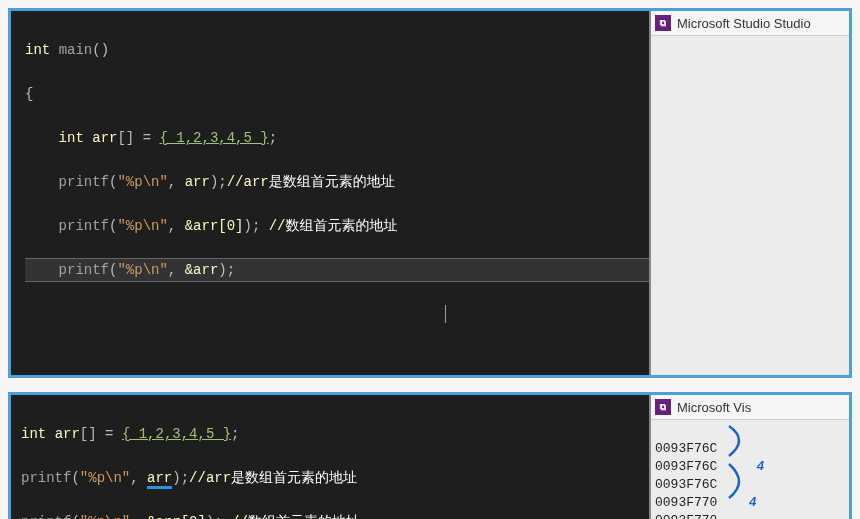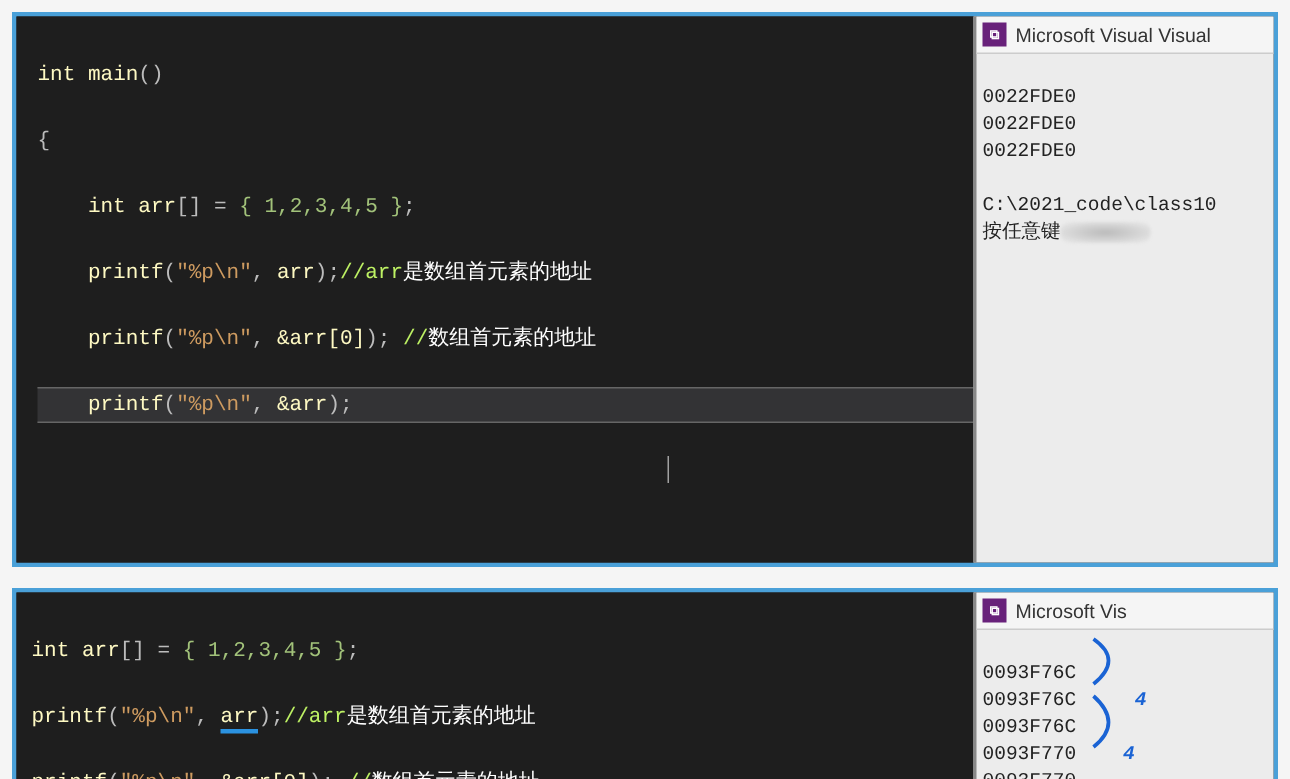--- a/index.html
+++ b/index.html
@@ -30,26 +30,26 @@
     overflow: hidden;
   }
   .line { display: block; height: 22px; }
   .hl-line {
     background: #333335;
     border-top: 1px solid #666;
     border-bottom: 1px solid #666;
     margin: -1px 0;
   }
   .kw   { color: #fef9c3; }
-  .fn   { color: #fef9c3; }
+  .fn   { color: #a3a3a3; }
   .id   { color: #fef9c3; }
-  .num  { color: #a2c27a; }
+  .num  { color: #a2c27a; text-decoration: underline; }
   .str  { color: #ce9b60; }
   .op   { color: #bcbcbc; }
-  .cmt  { color: #bef264; }
+  .cmt  { color: #fef9c3; }
   .cmt2 { color: #ffffff; }
   .caret {
     display: inline-block;
     width: 1px;
     height: 18px;
     background: #a0a0a0;
     vertical-align: middle;
     margin-left: 420px;
   }
   .console {
@@ -121,29 +121,21 @@
 <span class="line"><span class="op">{</span></span>
 <span class="line">    <span class="kw">int</span> <span class="id">arr</span><span class="op">[]</span><span class="op"> = </span><span class="num">{ 1,2,3,4,5 }</span><span class="op">;</span></span>
 <span class="line">    <span class="fn">printf</span><span class="op">(</span><span class="str">"%p\n"</span><span class="op">, </span><span class="id">arr</span><span class="op">);</span><span class="cmt">//arr</span><span class="cmt2">是数组首元素的地址</span></span>
 <span class="line">    <span class="fn">printf</span><span class="op">(</span><span class="str">"%p\n"</span><span class="op">, </span><span class="id">&amp;arr[0]</span><span class="op">);</span><span class="cmt"> //</span><span class="cmt2">数组首元素的地址</span></span>
 <span class="line hl-line">    <span class="fn">printf</span><span class="op">(</span><span class="str">"%p\n"</span><span class="op">, </span><span class="id">&amp;arr</span><span class="op">);</span></span>
 <span class="line"><span class="caret"></span></span>
   </div>
   <div class="console">
     <div class="titlebar">
       <span class="vsicon">⧉</span>
-      <span>Microsoft Visual Visual</span>
-    </div>
-    <div class="out">
-<span>0022FDE0</span>
-<span>0022FDE0</span>
-<span>0022FDE0</span>
-<span></span>
-<span>C:\2021_code\class10</span>
-<span>按任意键</span><span class="smudge"></span>
+      <span>Microsoft Studio Studio</span>
     </div>
   </div>
 </div>
 
 <div class="panel">
   <div class="editor" style="padding-left:10px;">
 <span class="line"><span class="kw">int</span> <span class="id">arr</span><span class="op">[]</span><span class="op"> = </span><span class="num">{ 1,2,3,4,5 }</span><span class="op">;</span></span>
 <span class="line"><span class="fn">printf</span><span class="op">(</span><span class="str">"%p\n"</span><span class="op">, </span><span class="id u-blue">arr</span><span class="op">);</span><span class="cmt">//arr</span><span class="cmt2">是数组首元素的地址</span></span>
 <span class="line"><span class="fn">printf</span><span class="op">(</span><span class="str">"%p\n"</span><span class="op">, </span><span class="id u-blue">&amp;arr[0]</span><span class="op">);</span><span class="cmt"> //</span><span class="cmt2">数组首元素的地址</span></span>
 

